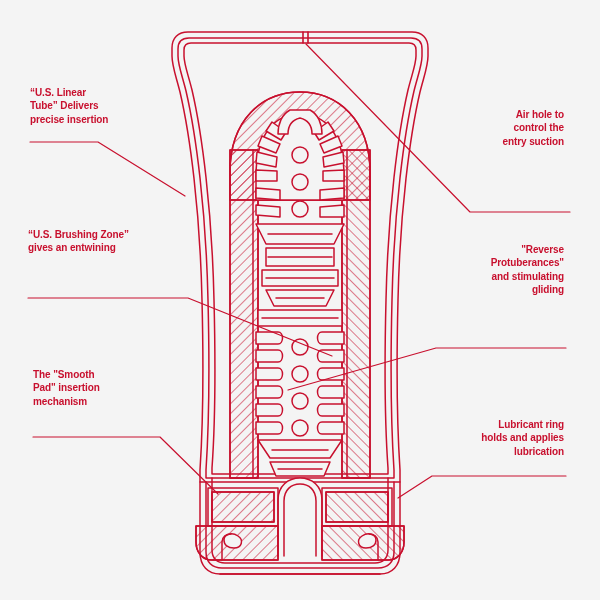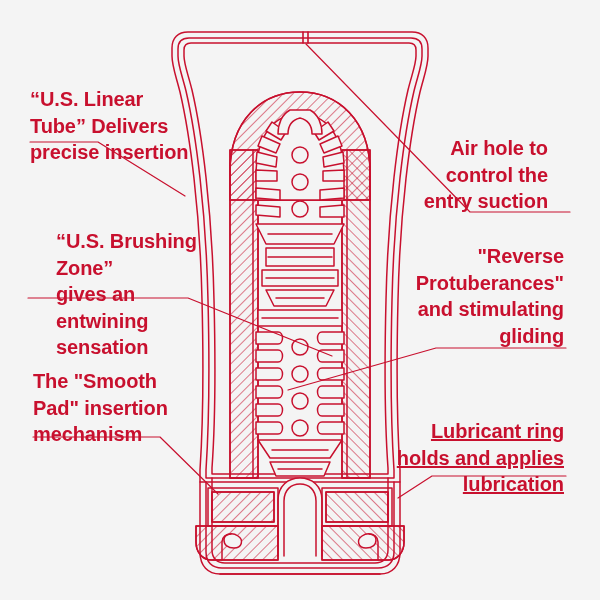--- a/index.html
+++ b/index.html
@@ -17,36 +17,36 @@
   #diagram-root {
     position: absolute;
     top: 0; left: 0;
     width: 600px;
     height: 600px;
   }
   .callout {
     position: absolute;
     color: #c8102e;
     font-weight: bold;
-    font-size: 20px;
+    font-size: 10px;
     line-height: 1.33;
     letter-spacing: -0.1px;
   }
   .callout-left {
     text-align: left;
   }
   .callout-right {
     text-align: right;
   }
   #callout-linear-tube  { left: 30px;  top: 86px;  width: 160px; }
-  #callout-brushing     { left: 28px;  top: 228px; width: 172px; margin-left: 28px; }
+  #callout-brushing     { left: 28px;  top: 228px; width: 172px; }
   #callout-smooth-pad   { left: 33px;  top: 368px; width: 160px; }
-  #callout-air-hole     { right: 52px; top: 108px; width: 170px; margin-top: 27px; }
+  #callout-air-hole     { right: 36px; top: 108px; width: 170px; }
   #callout-reverse      { right: 36px; top: 243px; width: 176px; }
-  #callout-lubricant    { right: 36px; top: 418px; width: 176px; text-decoration: underline; }
+  #callout-lubricant    { right: 36px; top: 418px; width: 176px; }
 </style>
 </head>
 <body>
 
 <div id="diagram-root">
 <svg width="600" height="600" viewBox="0 0 600 600" xmlns="http://www.w3.org/2000/svg">
   <defs>
     <pattern id="hatch" width="7" height="7" patternTransform="rotate(45)" patternUnits="userSpaceOnUse">
       <line x1="0" y1="0" x2="0" y2="7" stroke="#c8102e" stroke-width="1.1"></line>
     </pattern>
@@ -267,21 +267,20 @@
 
 <div class="callout callout-left" id="callout-linear-tube">
   <div>“U.S. Linear</div>
   <div>Tube” Delivers</div>
   <div>precise insertion</div>
 </div>
 
 <div class="callout callout-left" id="callout-brushing">
   <div>“U.S. Brushing Zone”</div>
   <div>gives an entwining</div>
-  <div>sensation</div>
 </div>
 
 <div class="callout callout-left" id="callout-smooth-pad">
   <div>The "Smooth</div>
   <div>Pad" insertion</div>
   <div>mechanism</div>
 </div>
 
 <div class="callout callout-right" id="callout-air-hole">
   <div>Air hole to</div>

